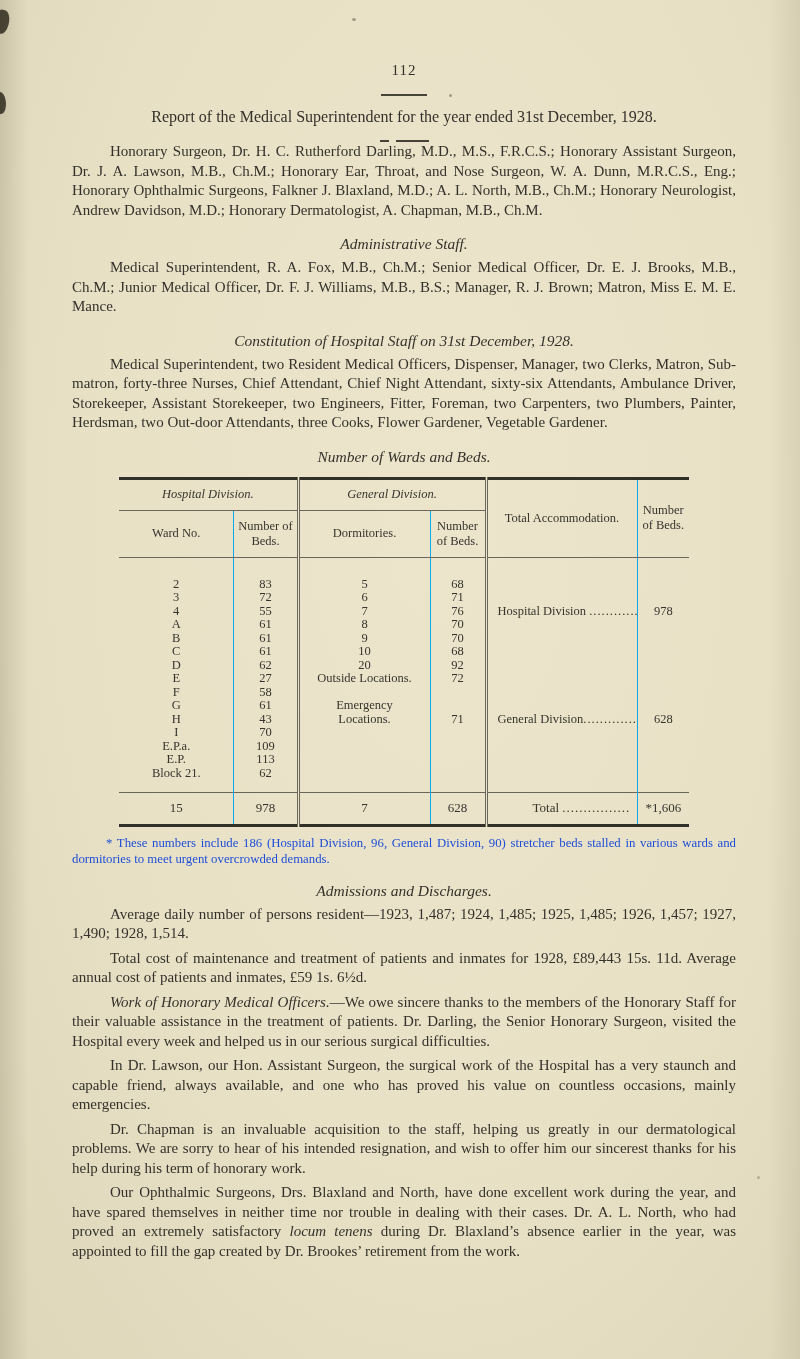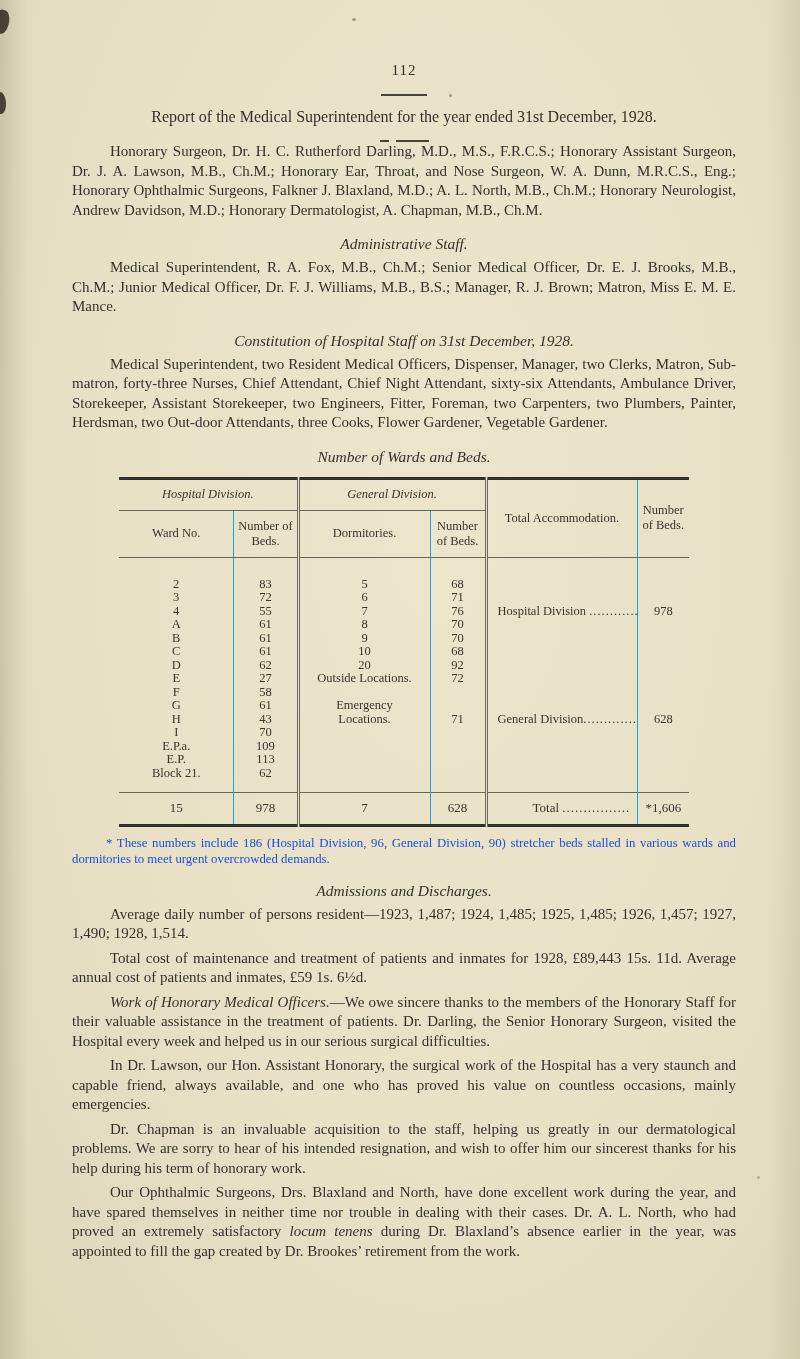--- a/index.html
+++ b/index.html
@@ -242,17 +242,17 @@
       </tr>
     </tfoot>
   </table>
 
   <p class="footnote">* These numbers include 186 (Hospital Division, 96, General Division, 90) stretcher beds stalled in various wards and dormitories to meet urgent overcrowded demands.</p>
 
   <h2 class="section-heading">Admissions and Discharges.</h2>
   <p class="para">Average daily number of persons resident—1923, 1,487; 1924, 1,485; 1925, 1,485; 1926, 1,457; 1927, 1,490; 1928, 1,514.</p>
   <p class="para">Total cost of maintenance and treatment of patients and inmates for 1928, £89,443 15s. 11d.  Average annual cost of patients and inmates, £59 1s. 6½d.</p>
   <p class="para"><span class="ital">Work of Honorary Medical Officers.</span><span>—We owe sincere thanks to the members of the Honorary Staff for their valuable assistance in the treatment of patients.  Dr. Darling, the Senior Honorary Surgeon, visited the Hospital every week and helped us in our serious surgical difficulties.</span></p>
-  <p class="para">In Dr. Lawson, our Hon. Assistant Honorary, the surgical work of the Hospital has a very staunch and capable friend, always available, and one who has proved his value on countless occasions, mainly emergencies.</p>
+  <p class="para">In Dr. Lawson, our Hon. Assistant Surgeon, the surgical work of the Hospital has a very staunch and capable friend, always available, and one who has proved his value on countless occasions, mainly emergencies.</p>
   <p class="para">Dr. Chapman is an invaluable acquisition to the staff, helping us greatly in our dermatological problems.  We are sorry to hear of his intended resignation, and wish to offer him our sincerest thanks for his help during his term of honorary work.</p>
   <p class="para"><span>Our Ophthalmic Surgeons, Drs. Blaxland and North, have done excellent work during the year, and have spared themselves in neither time nor trouble in dealing with their cases.  Dr. A. L. North, who had proved an extremely satisfactory </span><span class="ital">locum tenens</span><span> during Dr. Blaxland’s absence earlier in the year, was appointed to fill the gap created by Dr. Brookes’ retirement from the work.</span></p>
 
 </div>
 
 </body></html>

